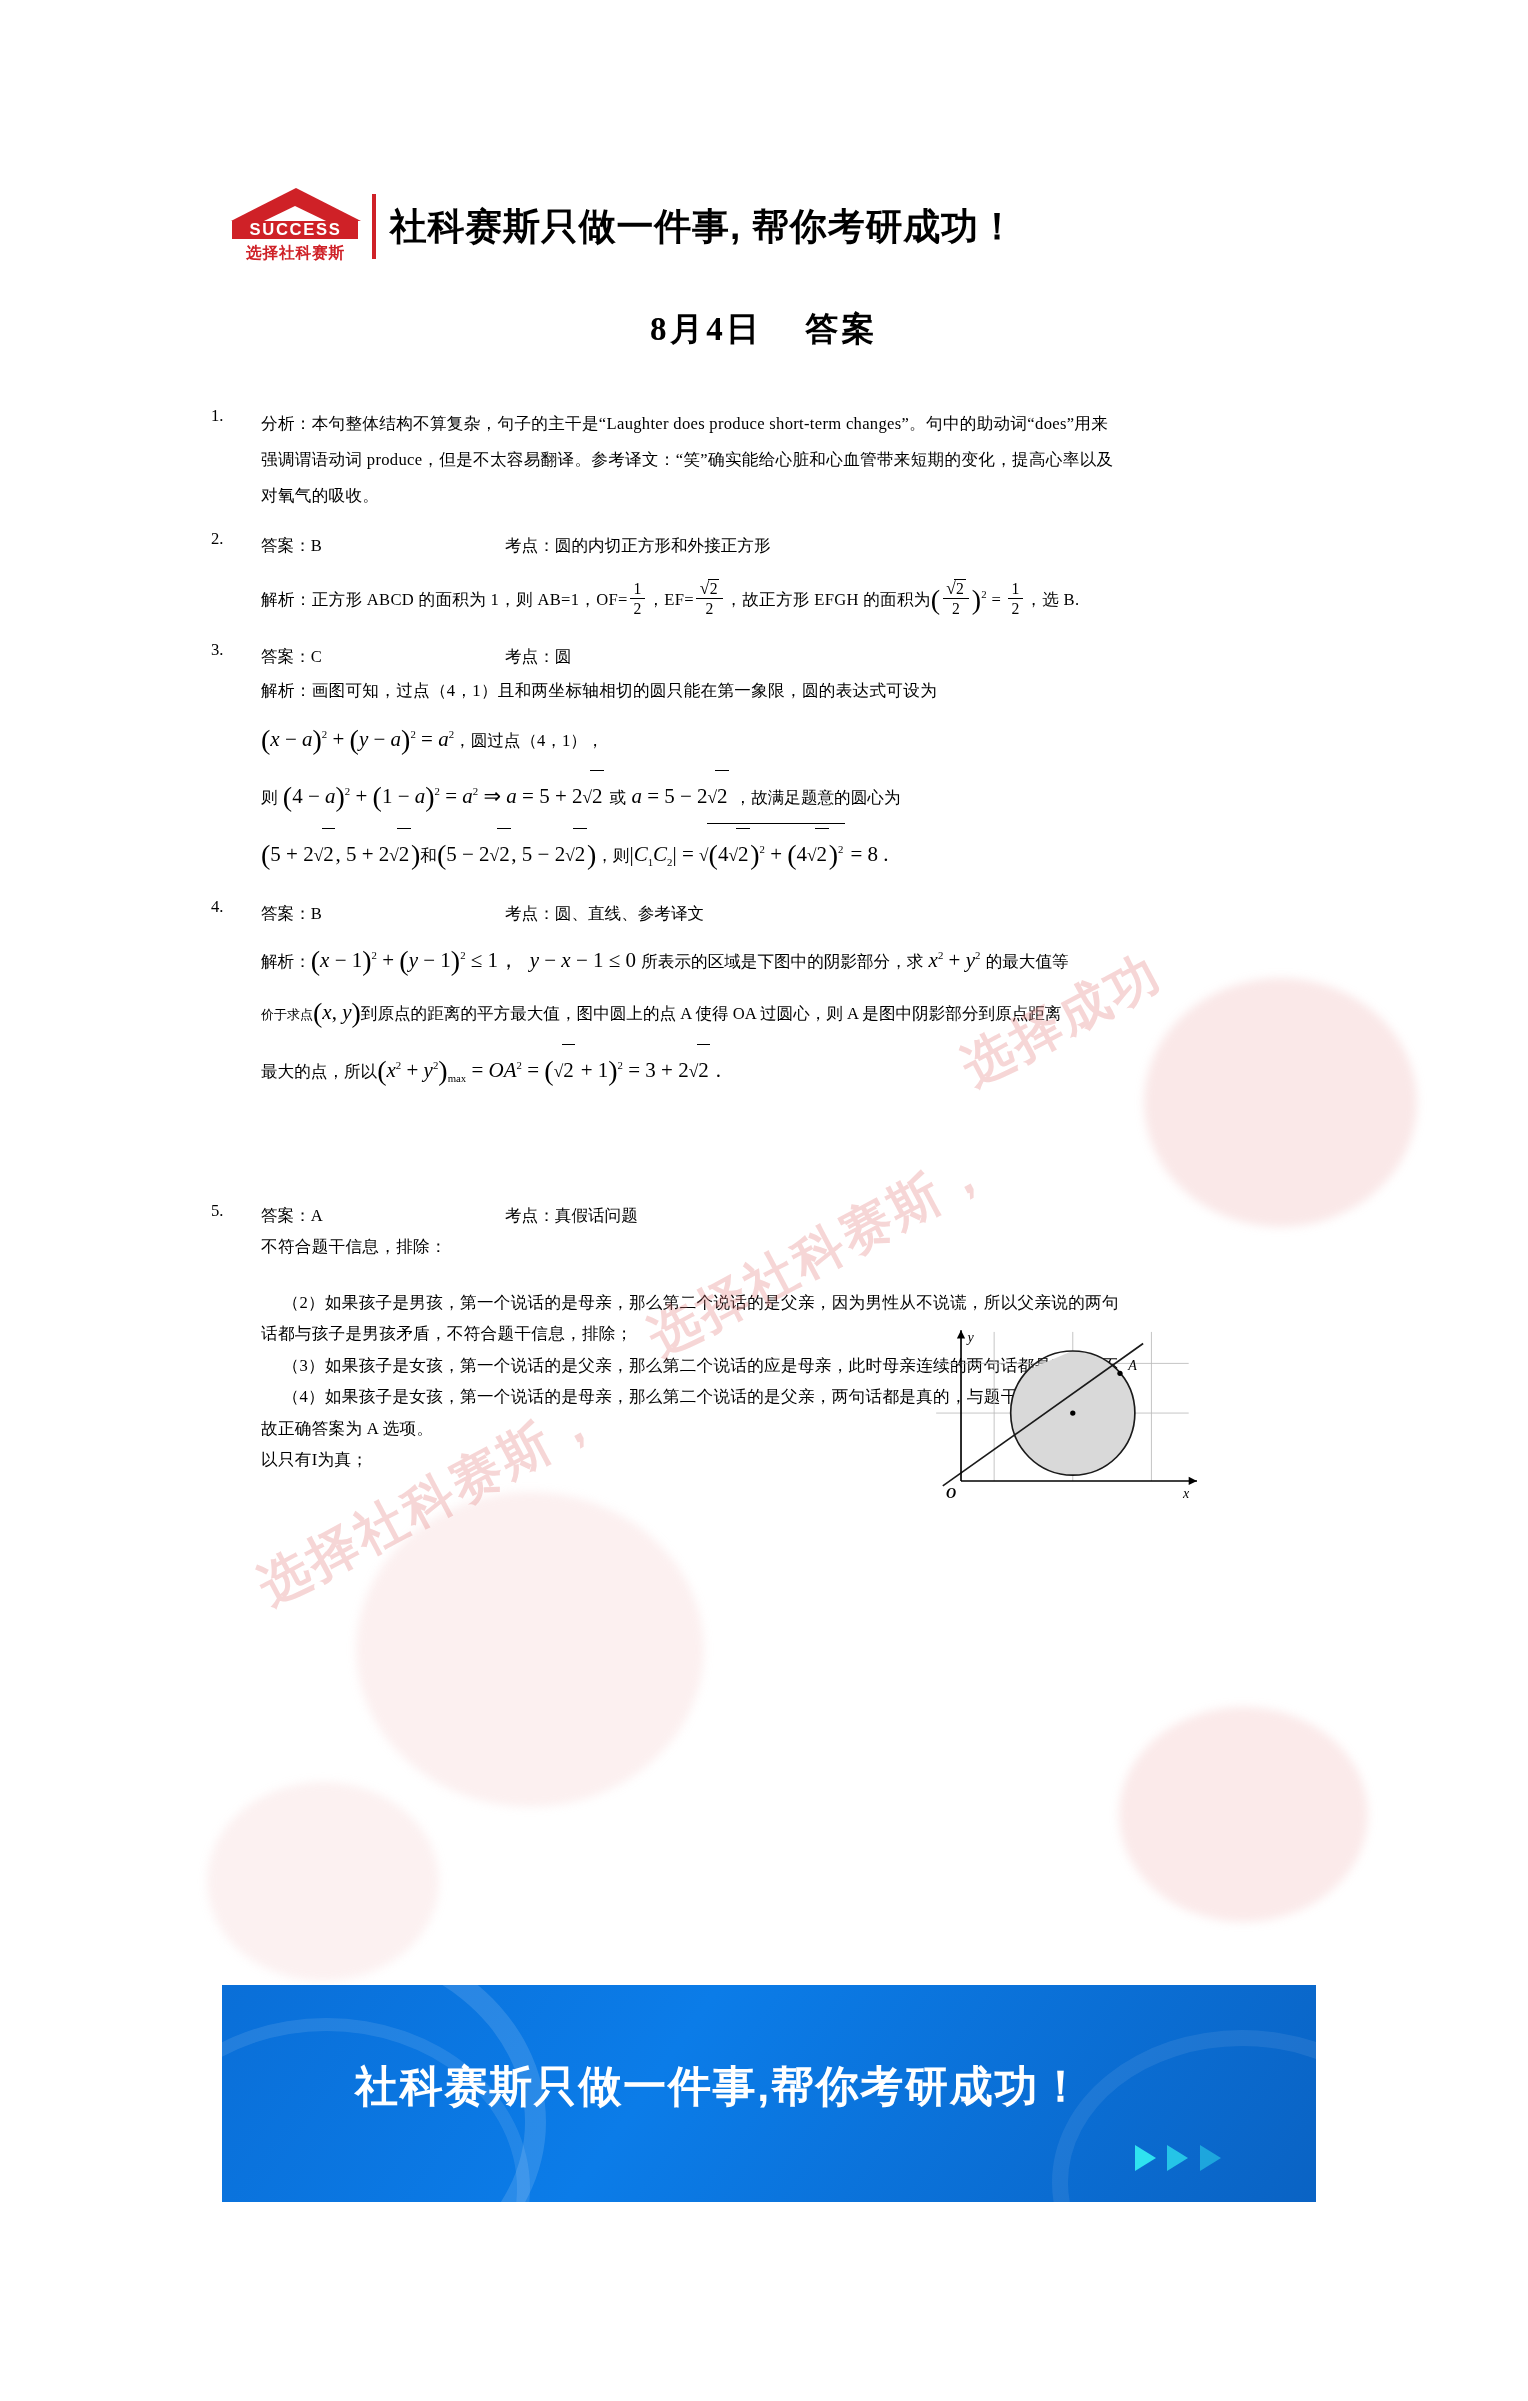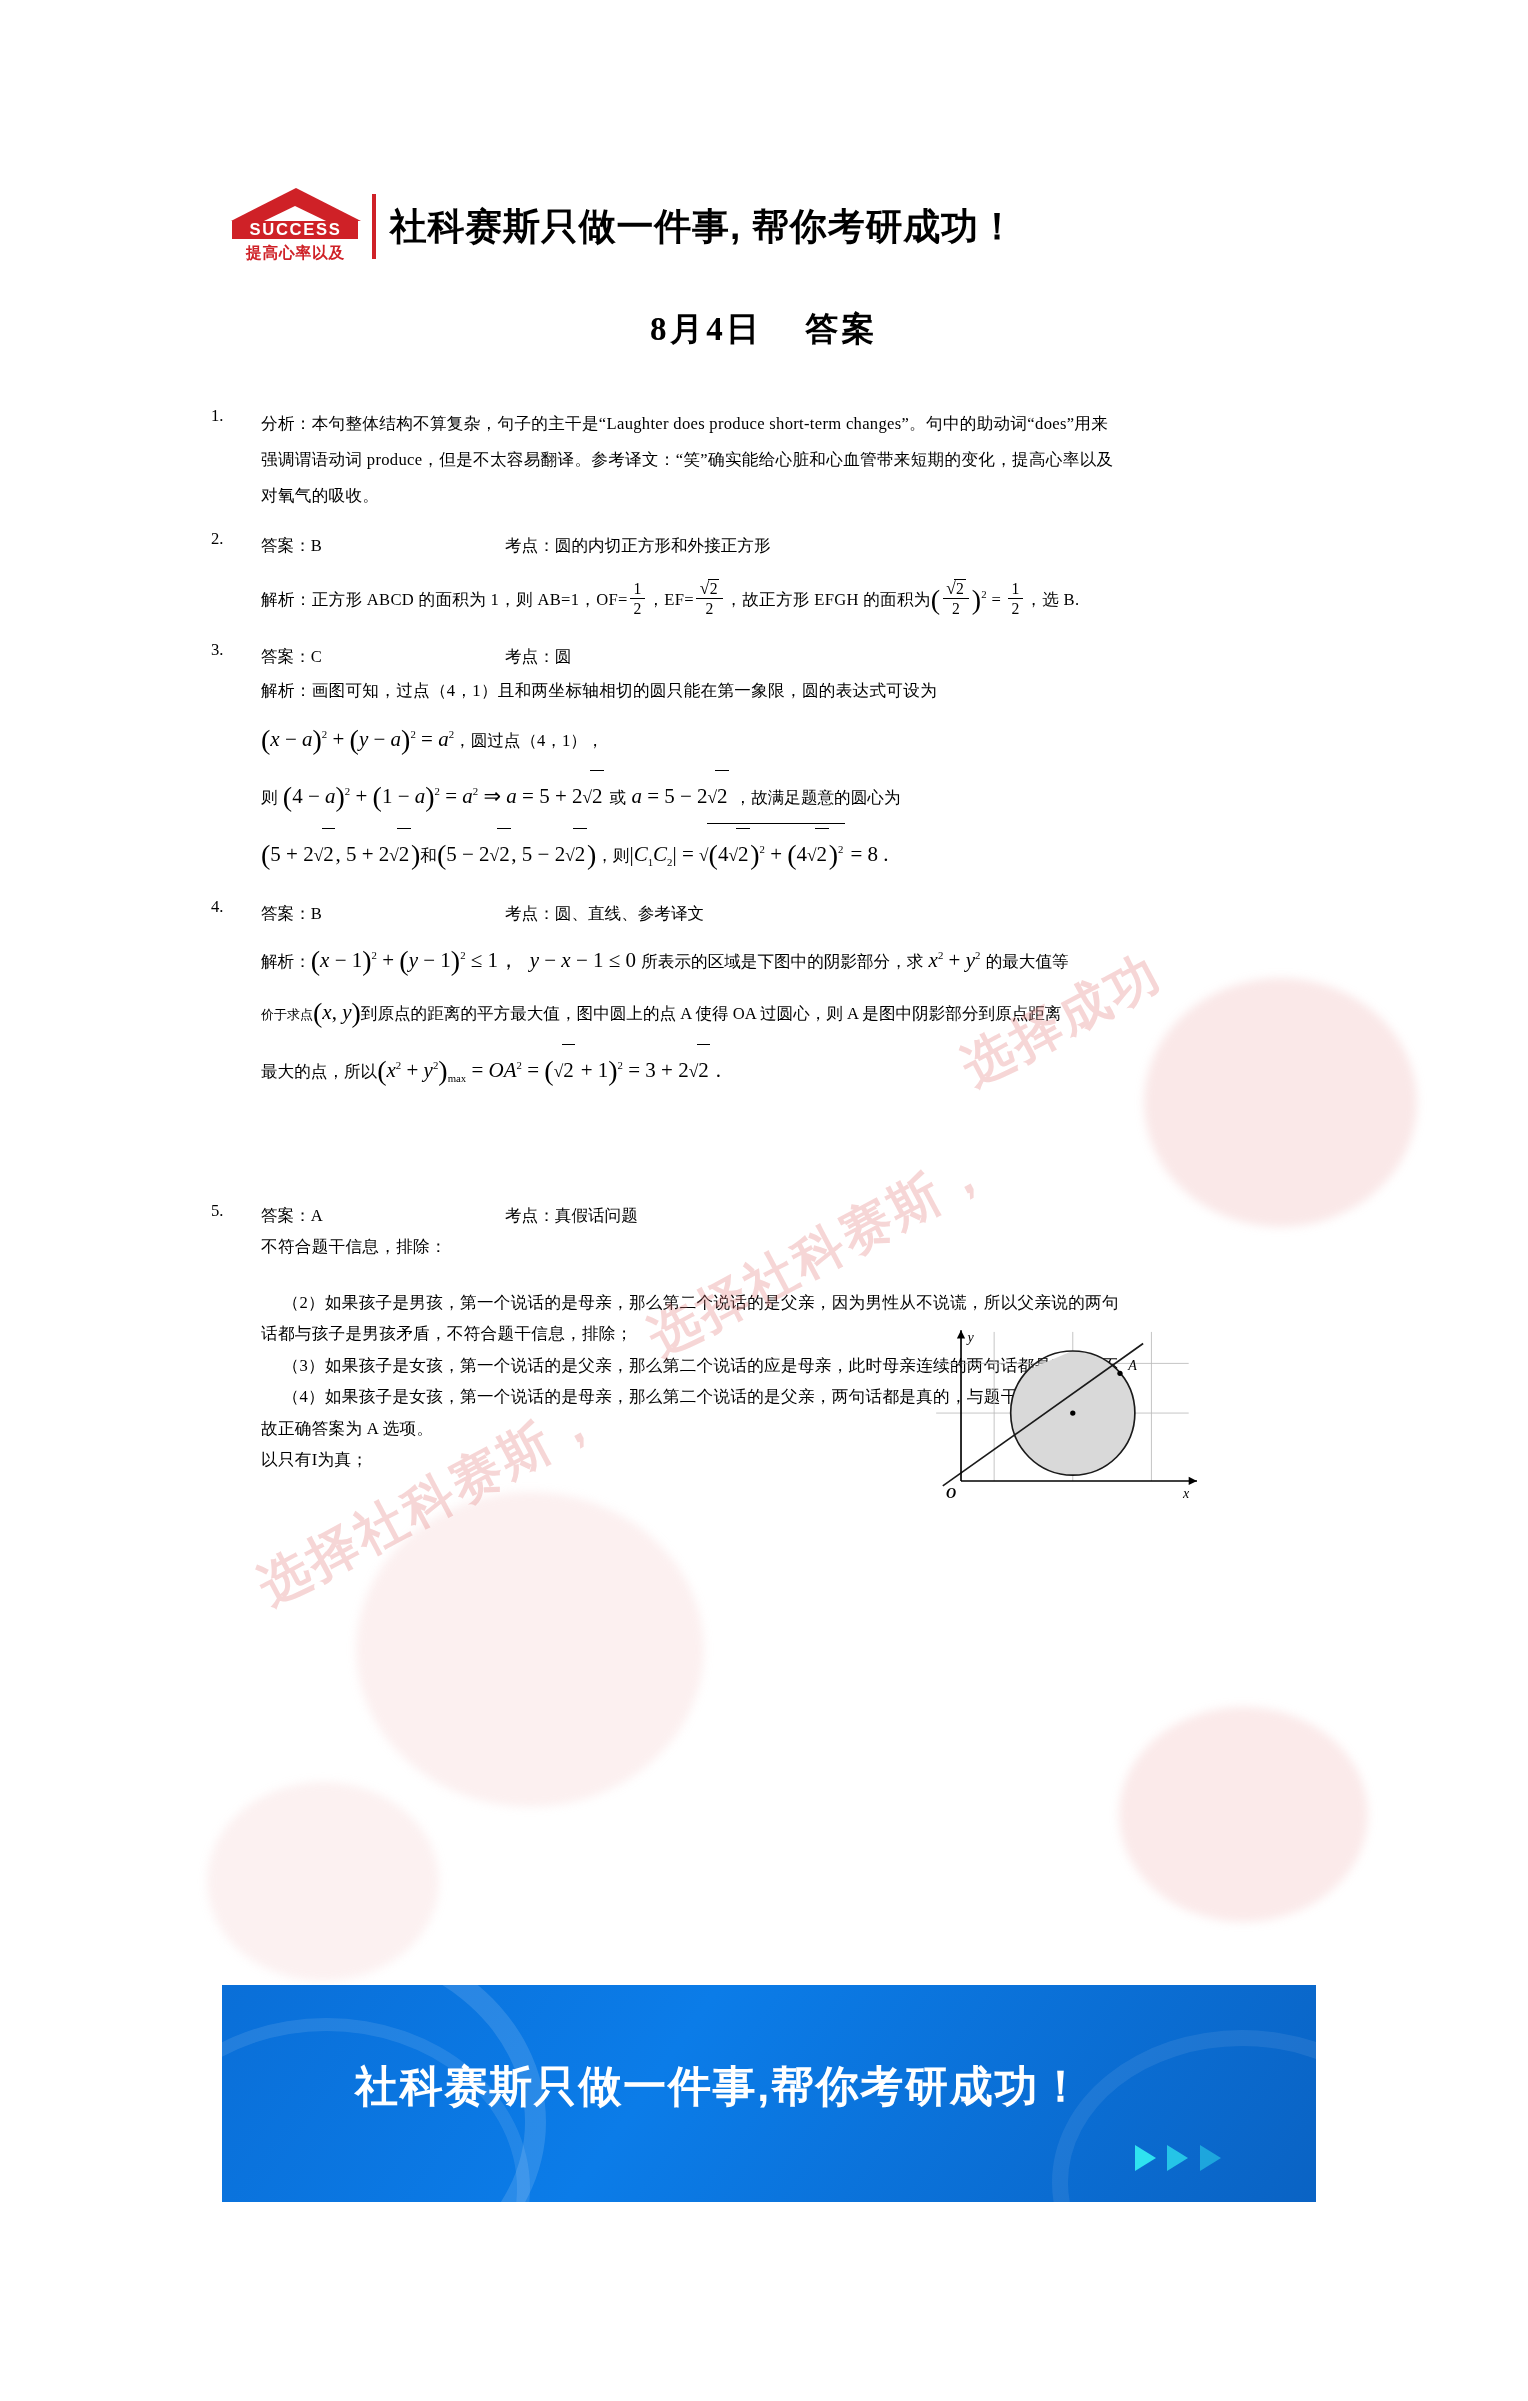--- a/index.html
+++ b/index.html
@@ -286,21 +286,21 @@
 <body>
 
 <div class="page">
 
   <div class="header">
     <div class="logo-block">
       <div class="logo-roof"></div>
       <div class="logo-roof-inner"></div>
       <div class="logo-body"></div>
       <div class="logo-success">SUCCESS</div>
-      <div class="logo-cn">提高心率以及</div>
+      <div class="logo-cn">选择社科赛斯</div>
     </div>
     <div class="logo-divider"></div>
     <div class="header-slogan">社科赛斯只做一件事, 帮你考研成功！</div>
   </div>
 
   <div class="doc-title">
     <span>8月4日</span><span class="gap"></span><span>答案</span>
   </div>
 
   <div class="content">

